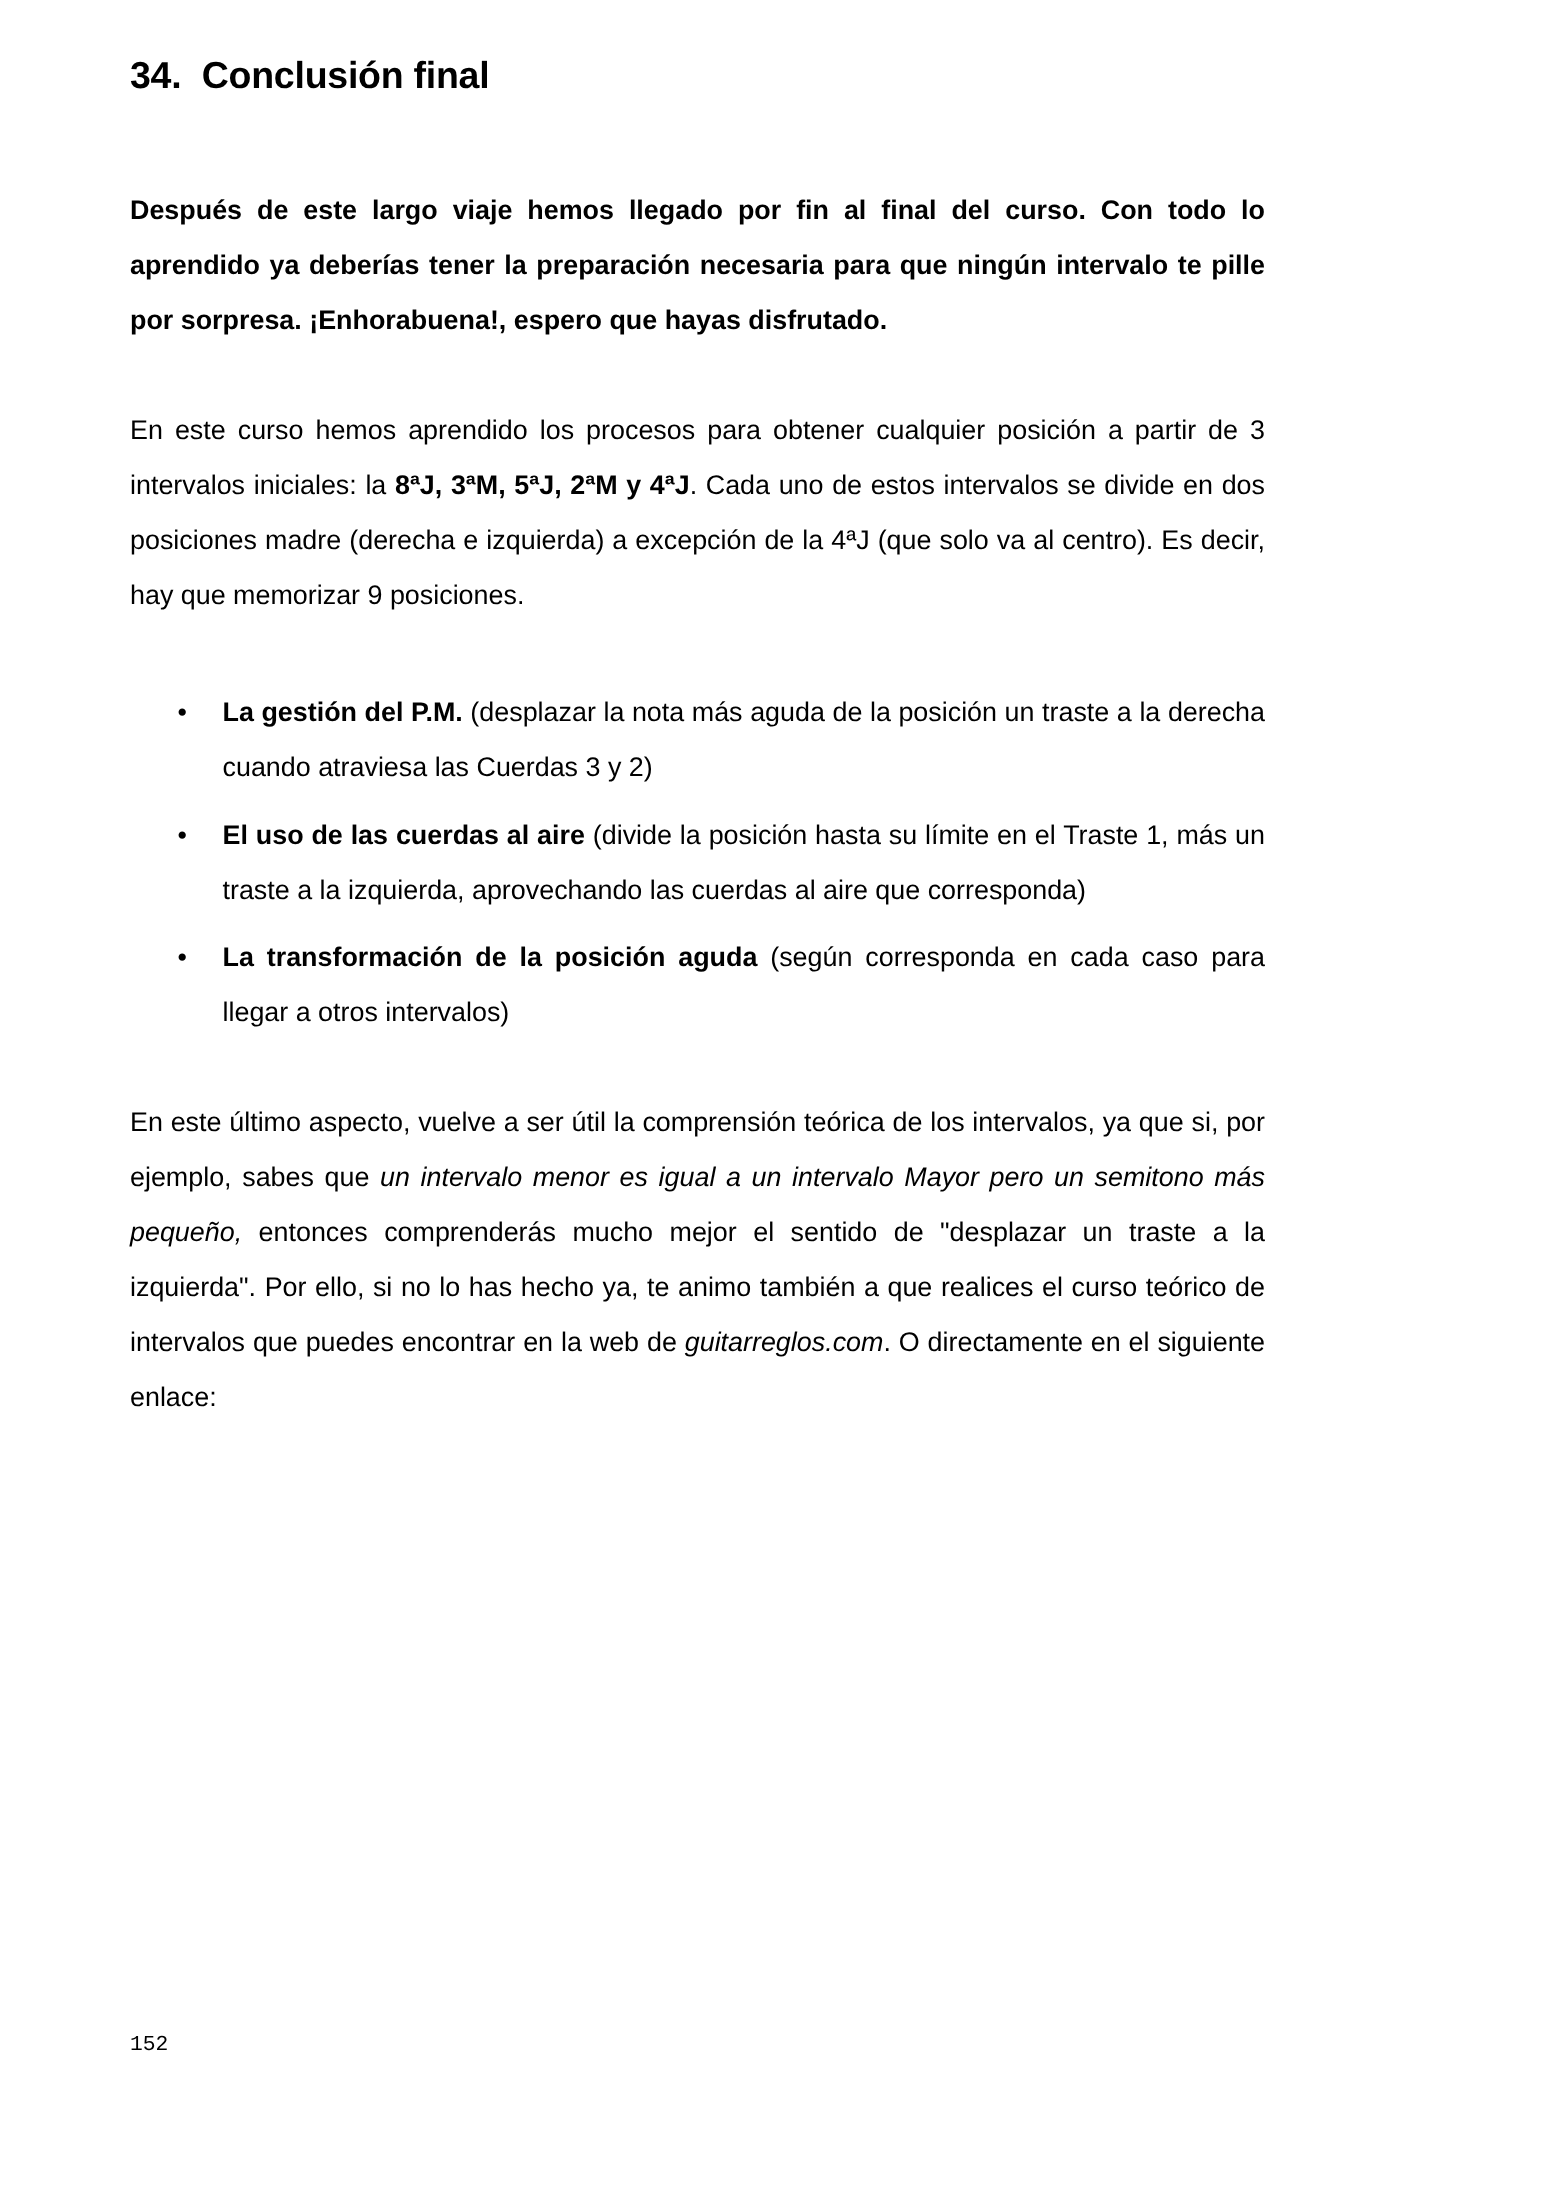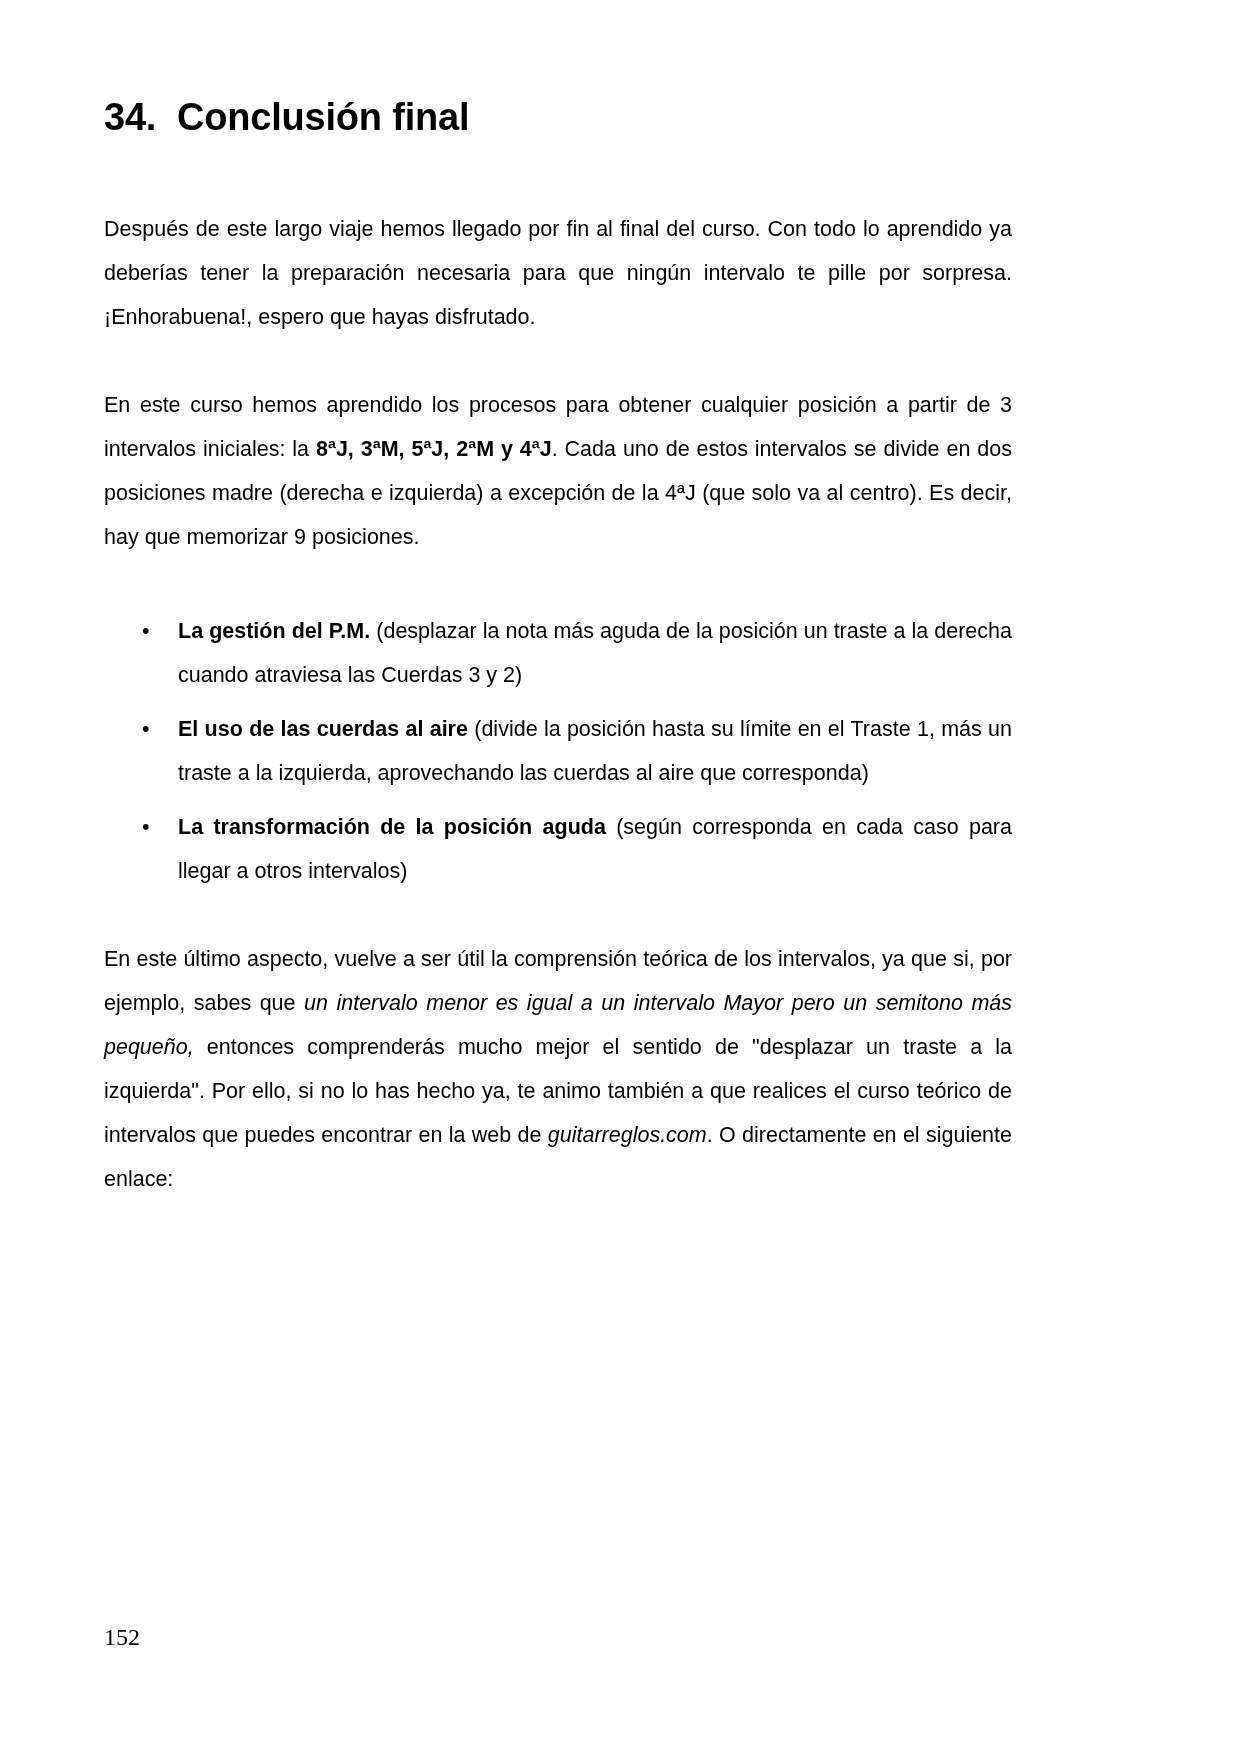--- a/index.html
+++ b/index.html
@@ -25,41 +25,42 @@
   .content {
     position: absolute;
     left: 104px;
     top: 0;
     width: 908px;
   }
 
   
   .chapter-heading {
     margin: 0;
-    padding-top: 96px;
-    font-size: 38px;
+    padding-top: 44px;
+    font-size: 30px;
     font-weight: bold;
     line-height: 1.15;
     letter-spacing: -0.2px;
     white-space: pre;
     font-family: "Liberation Sans", "DejaVu Sans", sans-serif;
   }
 
   
   .para {
     margin: 0;
     font-size: 21.5px;
     line-height: 44px;
     text-align: justify;
     text-justify: inter-word;
     font-family: "Liberation Sans", "DejaVu Sans", sans-serif;
     font-stretch: condensed;
   }
   .para.first {
     margin-top: 67px;
+    font-weight: bold;
   }
   .para.gap {
     margin-top: 44px;
   }
   .para b, .bullet b {
     font-weight: bold;
   }
   .para i, .bullet i {
     font-style: italic;
   }
@@ -88,23 +89,23 @@
     top: 0;
     font-size: 21.5px;
     line-height: 44px;
   }
 
   
   .page-number {
     position: absolute;
     left: 104px;
     top: 1622px;
-    font-size: 24px;
+    font-size: 17px;
     line-height: 30px;
-    font-family: Liberation Serif, serif;
+    font-family: Liberation Mono, monospace;
   }
 </style>
 </head>
 <body>
 
 <div class="page">
   <div class="content">
 
     <h1 class="chapter-heading">34.  Conclusión final</h1>
 

